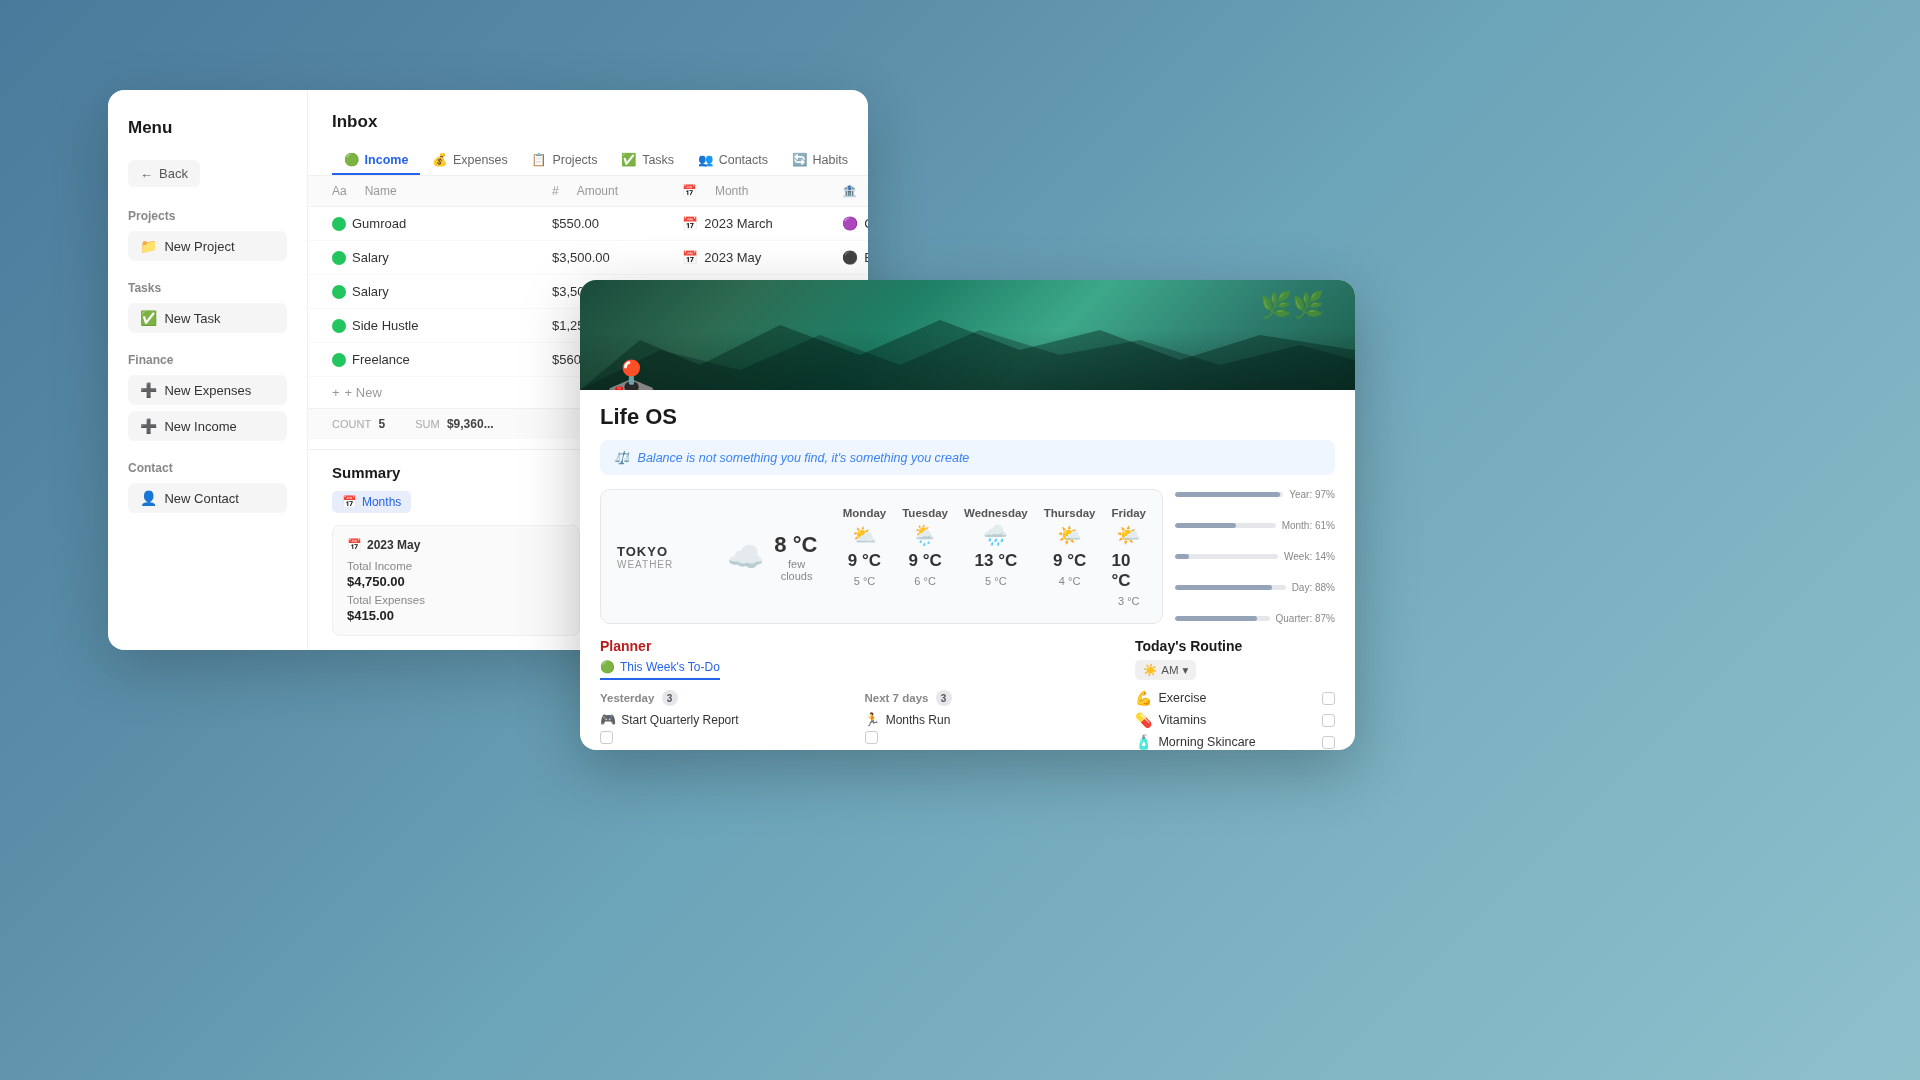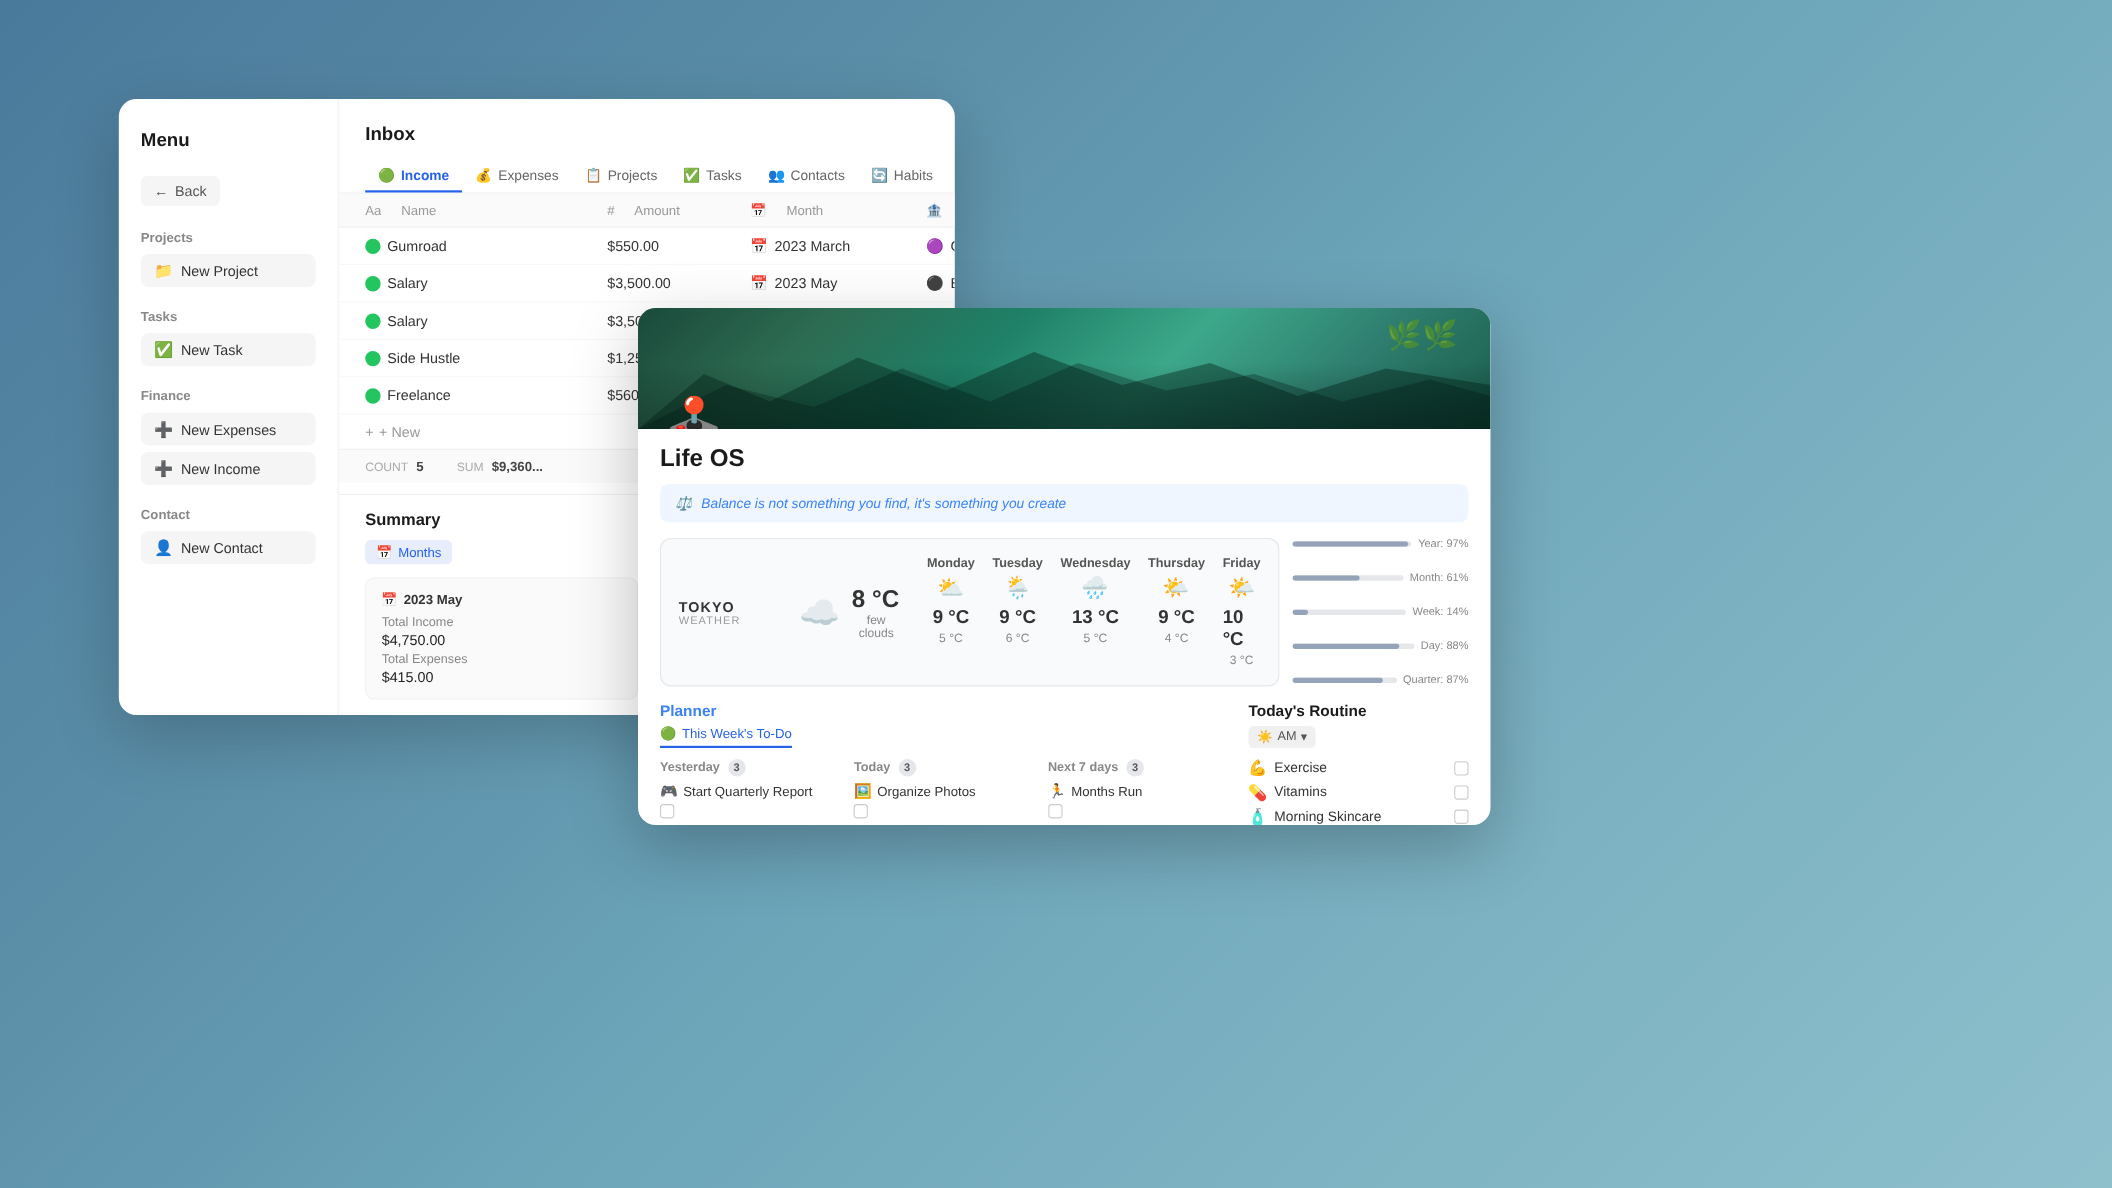--- a/index.html
+++ b/index.html
@@ -228,21 +228,21 @@
       margin-bottom: 8px;
     }
     .card-row {
       font-size: 11.5px;
       color: #888;
       margin-bottom: 2px;
     }
     .card-val {
       font-size: 13px;
       color: #222;
-      font-weight: 400;
+      font-weight: 700;
     }
 
     
     .right-panel {
       position: absolute;
       left: 580px;
       top: 280px;
       width: 775px;
       height: 470px;
       background: #fff;
@@ -401,21 +401,21 @@
 
     
     .planner-section {
       display: flex;
       gap: 16px;
     }
     .planner-left { flex: 1; }
     .planner-title {
       font-size: 14px;
       font-weight: 700;
-      color: #3b82f6;
+      color: #b91c1c;
       margin-bottom: 6px;
     }
     .planner-tab {
       display: flex;
       align-items: center;
       gap: 5px;
       font-size: 12px;
       color: #2563eb;
       border-bottom: 2px solid #2563eb;
       padding-bottom: 4px;
@@ -849,33 +849,20 @@
             <div class="planner-item">
               <div class="planner-item-name">
                 <span class="task-emoji">🎮</span>
                 <span>Start Quarterly Report</span>
               </div>
               <span class="checkbox"></span>
             </div>
           </div>
           <div class="planner-col">
             <div class="planner-col-title">
-              <span>Today</span>
-              <span class="planner-badge">3</span>
-            </div>
-            <div class="planner-item">
-              <div class="planner-item-name">
-                <span class="task-emoji">🖼️</span>
-                <span>Organize Photos</span>
-              </div>
-              <span class="checkbox"></span>
-            </div>
-          </div>
-          <div class="planner-col">
-            <div class="planner-col-title">
               <span>Next 7 days</span>
               <span class="planner-badge">3</span>
             </div>
             <div class="planner-item">
               <div class="planner-item-name">
                 <span class="task-emoji">🏃</span>
                 <span>Months Run</span>
               </div>
               <span class="checkbox"></span>
             </div>

